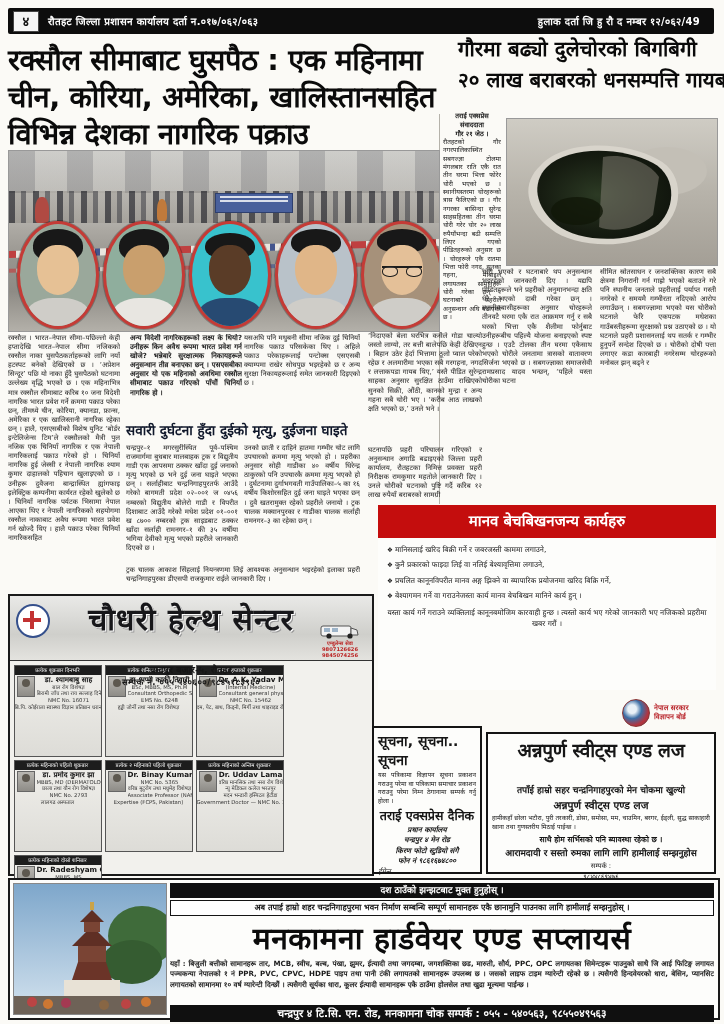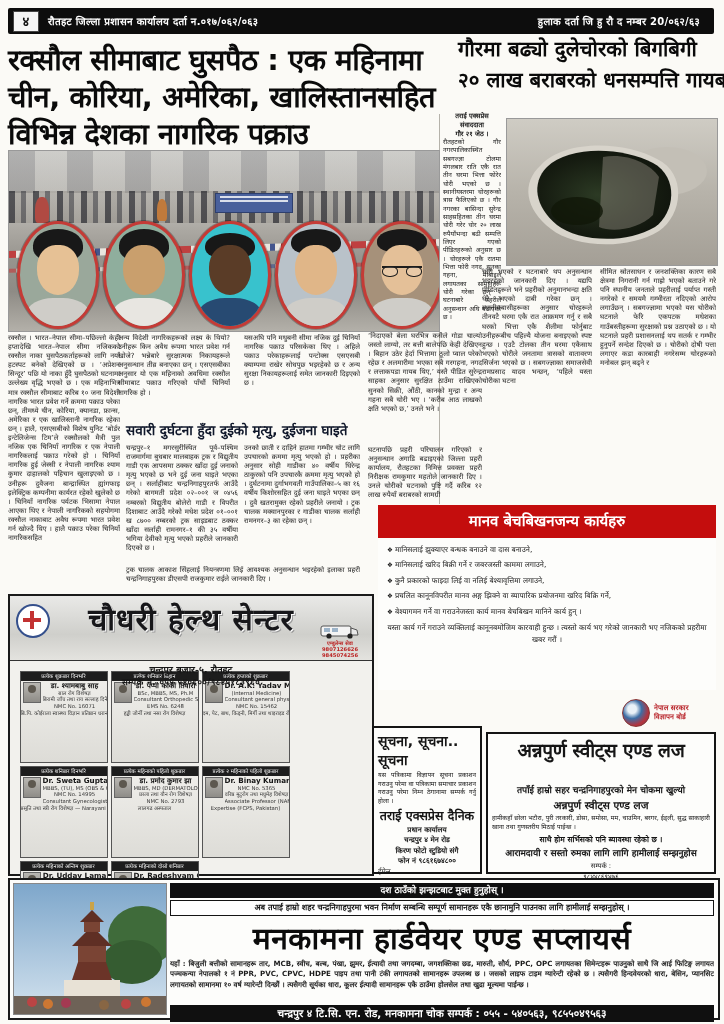--- a/index.html
+++ b/index.html
@@ -45,34 +45,34 @@
   .tfoot{font-size:7.4px;text-align:center;line-height:1.5;margin-top:3px;}
   
   .adbox{border:2px solid #1a1a1a;background:#f2f1ed;}
   .chbanner{background:linear-gradient(180deg,#e9e9e7,#cfcfcb 60%,#e4e3df);border-bottom:1.5px solid #333;position:relative;}
   .chtitle{font-size:30px;font-weight:bold;text-align:center;color:#17171a;text-shadow:1px 1px 0 #fff,2px 2px 0 #9a9a9a;letter-spacing:1px;white-space:nowrap;}
   .chaddr{font-size:9.5px;font-weight:bold;text-align:center;margin-top:24px;}
   .chphone{font-size:8.5px;font-weight:bold;text-align:center;letter-spacing:.5px;}
   .chlogo{position:absolute;left:6px;top:8px;width:30px;height:30px;border-radius:50%;background:#fff;border:2px solid #35508c;}
   .chlogo::before{content:"";position:absolute;left:12px;top:5px;width:4px;height:18px;background:#c23232;}
   .chlogo::after{content:"";position:absolute;left:5px;top:12px;width:18px;height:4px;background:#c23232;}
-  .docgrid{display:flex;flex-wrap:wrap;padding:8px;align-items:center;}
+  .docgrid{display:flex;flex-wrap:wrap;padding:2px;align-items:center;}
   .doc{width:86px;height:90px;margin:1.5px;border:1px solid #555;background:linear-gradient(180deg,#f1f0ec,#dddcd7);overflow:hidden;}
   .dsched{background:#1d1d1d;color:#fff;font-size:5.4px;text-align:center;line-height:9px;height:9px;white-space:nowrap;overflow:hidden;}
   .dname{font-size:7.2px;font-weight:bold;text-align:center;line-height:1.15;margin-top:1px;white-space:nowrap;overflow:hidden;}
   .dline{font-size:5.3px;text-align:center;line-height:1.25;color:#333;overflow:hidden;white-space:nowrap;}
   .dphoto{width:16px;height:19px;background:linear-gradient(180deg,#b9b7b2,#8e8c87);border:1px solid #666;float:left;margin:1px 2px 1px 2px;}
   .dphoto::before{content:"";display:block;width:8px;height:8px;margin:2px auto 0;border-radius:50%;background:#5d584f;}
   .chfoot{font-size:11.5px;font-weight:bold;text-align:center;border-top:1.5px solid #333;line-height:20px;background:#f7f6f2;white-space:nowrap;}
   
   .nbox{border:2px solid #141414;background:#fdfdfb;padding:3px 4px;box-sizing:border-box;}
   .sutitle{font-size:14px;font-weight:bold;text-align:left;}
   .subody{font-size:6.3px;text-align:justify;line-height:1.35;margin:2px 0;}
   .subrand{font-size:12.5px;font-weight:bold;text-align:center;margin:1px 0;}
-  .suline{font-size:7.2px;font-weight:bold;text-align:center;line-height:1.45;}
+  .suline{font-size:7.2px;font-weight:bold;text-align:center;line-height:1.45;font-style:italic;}
   .suemail{font-size:8px;text-align:center;font-family:"Liberation Serif",serif;}
   .antitle{font-size:19px;font-weight:bold;text-align:center;letter-spacing:-.3px;white-space:nowrap;}
   .anline1{font-size:9px;font-weight:bold;text-align:center;margin-top:20px;}
   .anline2{font-size:10.5px;font-weight:bold;text-align:center;margin:2px 0;}
   .anbody{font-size:6.3px;text-align:justify;line-height:1.4;}
   .anline3{font-size:7.6px;font-weight:bold;text-align:center;margin-top:2px;}
   .anline4{font-size:9px;font-weight:bold;text-align:center;margin-top:2px;}
   .ansmall{font-size:6.8px;text-align:center;margin-top:2px;}
   .govlogo{width:26px;height:26px;border-radius:50%;background:radial-gradient(circle at 35% 35%,#e9f1f7 18%,#3c6ea5 40%,#b8313a 70%,#2c4d79 100%);border:1.5px solid #833;}
   .govtxt{font-size:7px;font-weight:bold;color:#b9262c;line-height:1.25;white-space:nowrap;}
@@ -85,21 +85,21 @@
   .vantxt{font-size:5.2px;font-weight:bold;color:#b22;line-height:1.2;text-align:center;}
 </style>
 </head>
 <body>
 
 <div class="page">
 
   <div class="abs headbar" style="left:8px;top:8px;width:706px;height:26px;">
     <div class="abs pgnum" style="left:5px;top:3px;width:24px;height:19px;line-height:19px;">४</div>
     <div class="abs mast" style="left:40px;top:6px;">रौतहट जिल्ला प्रशासन कार्यालय दर्ता न.०१७/०६२/०६३</div>
-    <div class="abs mast" style="right:14px;top:6px;">हुलाक दर्ता जि हु रौ द नम्बर 20/०६२/६३</div>
+    <div class="abs mast" style="right:14px;top:6px;">हुलाक दर्ता जि हु रौ द नम्बर १२/०६२/49</div>
   </div>
 
   <div class="abs" style="left:8px;top:42px;width:448px;">
     <div class="hlL">रक्सौल सीमाबाट घुसपैठ : एक महिनामा</div>
     <div class="hlL">चीन, कोरिया, अमेरिका, खालिस्तानसहित</div>
     <div class="hlL">विभिन्न देशका नागरिक पक्राउ</div>
   </div>
 
   <div class="abs" style="left:458px;top:34px;width:260px;">
     <div class="hlR">गौरमा बढ्यो दुलेचोरको बिगबिगी</div>
@@ -176,35 +176,34 @@
         <div class="face"></div>
         <div class="spec">
           <span></span>
           <span></span>
         </div>
         <div class="torso"></div>
       </div>
   </div>
 
   <div class="abs story" style="left:8px;top:334px;width:112px;height:262px;">रक्सौल । भारत–नेपाल सीमा–पछिल्लो केही हप्तादेखि भारत–नेपाल सीमा नजिकको रक्सौल नाका घुसपैठकर्ताहरूको लागि नयाँ हटस्पट बनेको देखिएको छ । ‘अप्रेशन सिन्दूर’ पछि यो नाका हुँदै घुसपैठको घटनामा उल्लेख्य वृद्धि भएको छ । एक महिनाभित्र मात्र रक्सौल सीमाबाट करिब १० जना विदेशी नागरिक भारत प्रवेश गर्ने क्रममा पक्राउ परेका छन्, तीमध्ये चीन, कोरिया, क्यानडा, फ्रान्स, अमेरिका र एक खालिस्तानी नागरिक रहेका छन् । हालै, एसएसबीको विशेष युनिट ‘बोर्डर इन्टेलिजेन्स टिम’ले रक्सौलको मैत्री पुल नजिक एक चिनियाँ नागरिक र एक नेपाली नागरिकलाई पक्राउ गरेको हो । चिनियाँ नागरिक हुई जेस्सी र नेपाली नागरिक श्याम कुमार दाहालको पहिचान खुलाइएको छ । उनीहरू दुवैजना बान्द्रास्थित ह्यांगफाइ इलेक्ट्रिक कम्पनीमा कार्यरत रहेको खुलेको छ । चिनियाँ नागरिक पर्यटक भिसामा नेपाल आएका थिए र नेपाली नागरिकको सहयोगमा रक्सौल नाकाबाट अवैध रूपमा भारत प्रवेश गर्न खोज्दै थिए । हालै पक्राउ परेका चिनियाँ नागरिकसहित</div>
-  <div class="abs story" style="left:118px;top:334px;width:112px;height:82px;">अन्य विदेशी नागरिकहरूको लक्ष्य के थियो? उनीहरू किन अवैध रूपमा भारत प्रवेश गर्न खोजे? भन्नेबारे सुरक्षात्मक निकायहरूले अनुसन्धान तीव्र बनाएका छन् । एसएसबीका अनुसार यो एक महिनाको अवधिमा रक्सौल सीमाबाट पक्राउ गरिएको पाँचौं चिनियाँ नागरिक हो ।</div>
+  <div class="abs story" style="left:130px;top:334px;width:112px;height:82px;font-weight:bold;">अन्य विदेशी नागरिकहरूको लक्ष्य के थियो? उनीहरू किन अवैध रूपमा भारत प्रवेश गर्न खोजे? भन्नेबारे सुरक्षात्मक निकायहरूले अनुसन्धान तीव्र बनाएका छन् । एसएसबीका अनुसार यो एक महिनाको अवधिमा रक्सौल सीमाबाट पक्राउ गरिएको पाँचौं चिनियाँ नागरिक हो ।</div>
   <div class="abs story" style="left:244px;top:334px;width:116px;height:82px;">यसअघि पनि मधुबनी सीमा नजिक दुई चिनियाँ नागरिक पक्राउ परिसकेका थिए । अहिले पक्राउ परेकाहरूलाई पन्टोक्स एसएसबी क्याम्पमा राखेर सोधपुछ भइरहेको छ र अन्य सुरक्षा निकायहरूलाई समेत जानकारी दिइएको छ ।</div>
 
   <div class="abs story" style="left:368px;top:332px;width:114px;height:84px;">‘निदाएको बेला घरभित्र कसैले गोडा चाल्यो जस्तो लाग्यो, तर बत्ती बालेपछि केही देखिएन । बिहान उठेर हेर्दा भित्तामा ठूलो प्वाल परेको रहेछ र अलमारीमा भएका सबै गरगहना, नगद र लत्ताकपडा गायब थिए,’ यस्तै पीडित सुरेन्द्र साहका अनुसार सुरक्षित ठाउँमा राखिएको सुनको सिक्री, औंठी, कानको मुन्द्रा र अन्य गहना सबै चोरी भए । ‘करीब आठ लाखको क्षति भएको छ,’ उनले भने ।</div>
   <div class="abs story" style="left:368px;top:446px;width:114px;height:56px;">घटनापछि प्रहरी परिचालन गरिएको र अनुसन्धान अगाडि बढाइएको जिल्ला प्रहरी कार्यालय, रौतहटका निमित्त प्रवक्ता प्रहरी निरीक्षक रामकुमार महतोले जानकारी दिए । उनले चोरीको घटनाको पुष्टि गर्दै करिब १२ लाख रुपैयाँ बराबरको सामग्री</div>
 
   <div class="abs subhead" style="left:126px;top:421px;width:356px;">सवारी दुर्घटना हुँदा दुईको मृत्यु, दुईजना घाइते</div>
   <div class="abs story" style="left:126px;top:444px;width:112px;height:118px;">चन्द्रपुर–१ मगरसुरीस्थित पूर्व–पश्चिम राजमार्गमा बुधबार मालबाहक ट्रक र विद्युतीय गाडी एक आपसमा ठक्कर खाँदा दुई जनाको मृत्यु भएको छ भने दुई जना घाइते भएका छन् । सर्लाहीबाट चन्द्रनिगाहपुरतर्फ आउँदै गरेको बागमती प्रदेश ०२–००१ ज ०४५६ नम्बरको विद्युतीय बोलेरो गाडी र विपरीत दिशाबाट आउँदै गरेको मधेश प्रदेश ०१–००१ ख ८७०० नम्बरको ट्रक साइडबाट ठक्कर खाँदा सर्लाही रामनगर–१ की ३५ वर्षीया भगिया देवीको मृत्यु भएको प्रहरीले जानकारी दिएको छ ।</div>
   <div class="abs story" style="left:244px;top:444px;width:116px;height:118px;">उनको छाती र दाहिने हातमा गम्भीर चोट लागि उपचारको क्रममा मृत्यु भएको हो । प्रहरीका अनुसार सोही गाडीका ४० वर्षीय धिरेन्द्र ठाकुरको पनि उपचारकै क्रममा मृत्यु भएको हो । दुर्घटनामा दुर्गाभगवती गाउँपालिका–५ का १६ वर्षीय किशोरसहित दुई जना घाइते भएका छन् । दुवै खतरामुक्त रहेको प्रहरीले जनायो । ट्रक चालक मक्वानपुरका र गाडीका चालक सर्लाही रामनगर–३ का रहेका छन् ।</div>
   <div class="abs story" style="left:126px;top:566px;width:234px;height:28px;">ट्रक चालक आकाश सिंहलाई नियन्त्रणमा लिई आवश्यक अनुसन्धान भइरहेको इलाका प्रहरी चन्द्रनिगाहपुरका डीएसपी राजकुमार राईले जानकारी दिए ।</div>
 
   <div class="abs tbox" style="left:378px;top:505px;width:338px;height:185px;background:#fdfdfb;">
     <div class="bar">मानव बेचबिखनजन्य कार्यहरु</div>
     <div style="padding:7px 9px 0 9px;">
-      <div class="tbul">मानिसलाई झुक्याएर बन्धक बनाउने वा दास बनाउने,</div>
       <div class="tbul">मानिसलाई खरिद बिक्री गर्ने र जबरजस्ती काममा लगाउने,</div>
       <div class="tbul">कुनै प्रकारको फाइदा लिई वा नलिई बेश्यावृत्तिमा लगाउने,</div>
       <div class="tbul">प्रचलित कानूनविपरीत मानव अङ्ग झिक्ने वा ब्यापारिक प्रयोजनमा खरिद बिक्रि गर्ने,</div>
       <div class="tbul">बेश्यागमन गर्ने वा गराउनेजस्ता कार्य मानव बेचबिखन मानिने कार्य हुन् ।</div>
       <div class="tfoot">यस्ता कार्य गर्ने गराउने व्यक्तिलाई कानूनबमोजिम कारवाही हुन्छ । त्यस्तो कार्य भए गरेको जानकारी भए नजिकको प्रहरीमा खबर गरौं ।</div>
     </div>
   </div>
 
   <div class="abs adbox" style="left:8px;top:594px;width:362px;height:278px;">
     <div class="chbanner" style="height:64px;">
@@ -248,29 +247,20 @@
         <div class="dline">हड्डी जोर्नी तथा नसा रोग विशेषज्ञ</div>
       </div>
       <div class="doc">
         <div class="dsched">प्रत्येक हप्ताको शुक्रबार</div>
         <div class="dphoto"></div>
         <div class="dname">Dr. A.K. Yadav MBBS MD</div>
         <div class="dline">(Internal Medicine)</div>
         <div class="dline">Consultant general physician</div>
         <div class="dline">NMC No. 15462</div>
         <div class="dline">दम, पेट, बाथ, किड्नी, मिर्गी तथा थाइराइड रोग विशेषज्ञ</div>
-      </div>
-      <div class="doc">
-        <div class="dsched">प्रत्येक शनिबार दिनभरि</div>
-        <div class="dphoto"></div>
-        <div class="dname">Dr. Sweta Gupta</div>
-        <div class="dline">MBBS, (TU), MS (OBS &amp; Gyne)</div>
-        <div class="dline">NMC No. 14995</div>
-        <div class="dline">Consultant Gynecologist</div>
-        <div class="dline">प्रसूति तथा स्त्री रोग विशेषज्ञ — Narayani Hospital</div>
       </div>
       <div class="doc">
         <div class="dsched">प्रत्येक महिनाको पहिलो शुक्रबार</div>
         <div class="dphoto"></div>
         <div class="dname">डा. प्रमोद कुमार झा</div>
         <div class="dline">MBBS, MD (DERMATOLOGIST)</div>
         <div class="dline">छाला तथा यौन रोग विशेषज्ञ</div>
         <div class="dline">NMC No. 2793</div>
         <div class="dline">लालगढ अस्पताल</div>
       </div>

